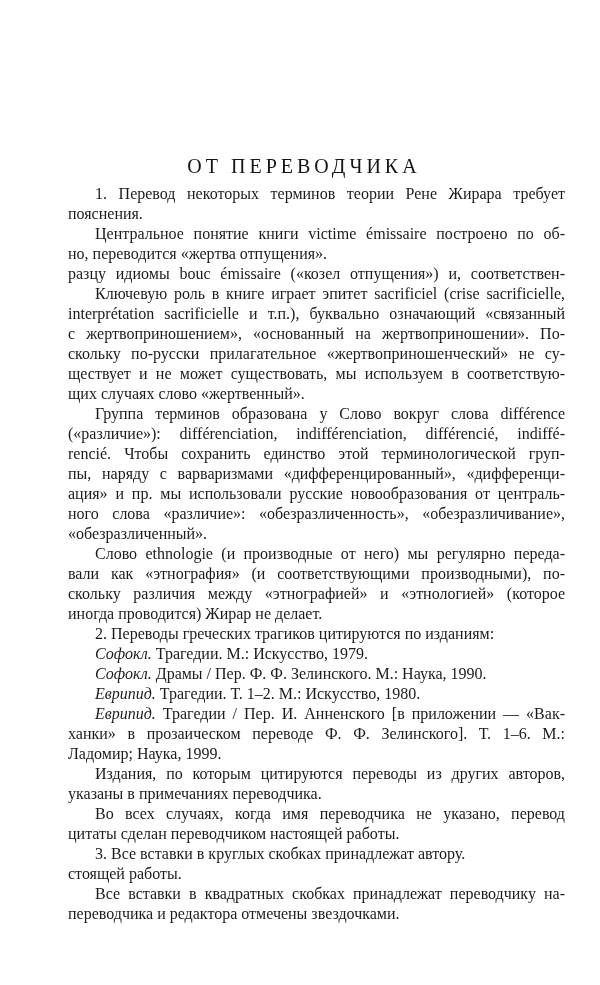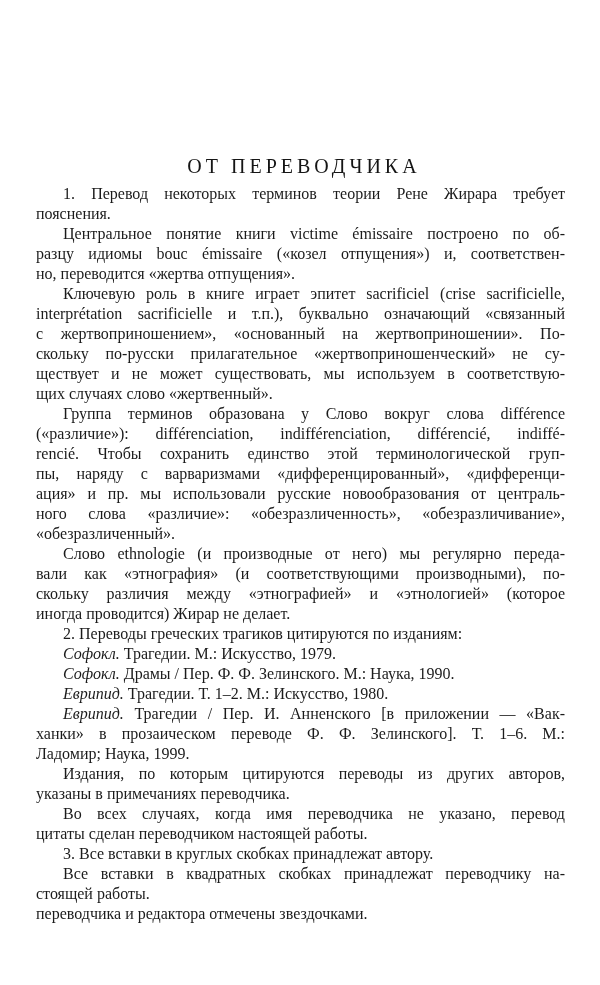--- a/index.html
+++ b/index.html
@@ -37,20 +37,21 @@
   }
   .paragraph {
     margin: 0;
     padding: 0;
   }
   .line {
     height: 20px;
     line-height: 20px;
     text-align: left;
     white-space: normal;
+    margin-left: 32px;
   }
   .line.fill {
     text-align: justify;
     text-align-last: justify;
   }
   .line.first {
     text-indent: 27px;
   }
   .lead-italic {
     font-style: italic;
@@ -61,22 +62,22 @@
 
 <div class="page">
   <h1 class="title">ОТ ПЕРЕВОДЧИКА</h1>
   <div class="text-body">
       <div class="paragraph">
         <div class="line fill first">1. Перевод некоторых терминов теории Рене Жирара требует</div>
         <div class="line">пояснения.</div>
       </div>
       <div class="paragraph">
         <div class="line fill first">Центральное понятие книги victime émissaire построено по об-</div>
+        <div class="line">но, переводится «жертва отпущения».</div>
         <div class="line fill">разцу идиомы bouc émissaire («козел отпущения») и, соответствен-</div>
-        <div class="line">но, переводится «жертва отпущения».</div>
       </div>
       <div class="paragraph">
         <div class="line fill first">Ключевую роль в книге играет эпитет sacrificiel (crise sacrificielle,</div>
         <div class="line fill">interprétation sacrificielle и т.п.), буквально означающий «связанный</div>
         <div class="line fill">с жертвоприношением», «основанный на жертвоприношении». По-</div>
         <div class="line fill">скольку по-русски прилагательное «жертвоприношенческий» не су-</div>
         <div class="line fill">ществует и не может существовать, мы используем в соответствую-</div>
         <div class="line">щих случаях слово «жертвенный».</div>
       </div>
       <div class="paragraph">
@@ -116,20 +117,20 @@
         <div class="line">указаны в примечаниях переводчика.</div>
       </div>
       <div class="paragraph">
         <div class="line fill first">Во всех случаях, когда имя переводчика не указано, перевод</div>
         <div class="line">цитаты сделан переводчиком настоящей работы.</div>
       </div>
       <div class="paragraph">
         <div class="line first">3. Все вставки в круглых скобках принадлежат автору.</div>
       </div>
       <div class="paragraph">
+        <div class="line">стоящей работы.</div>
         <div class="line fill first">Все вставки в квадратных скобках принадлежат переводчику на-</div>
-        <div class="line">стоящей работы.</div>
       </div>
       <div class="paragraph">
         <div class="line">переводчика и редактора отмечены звездочками.</div>
       </div>
     </div>
 </div>
 
 </body></html>

